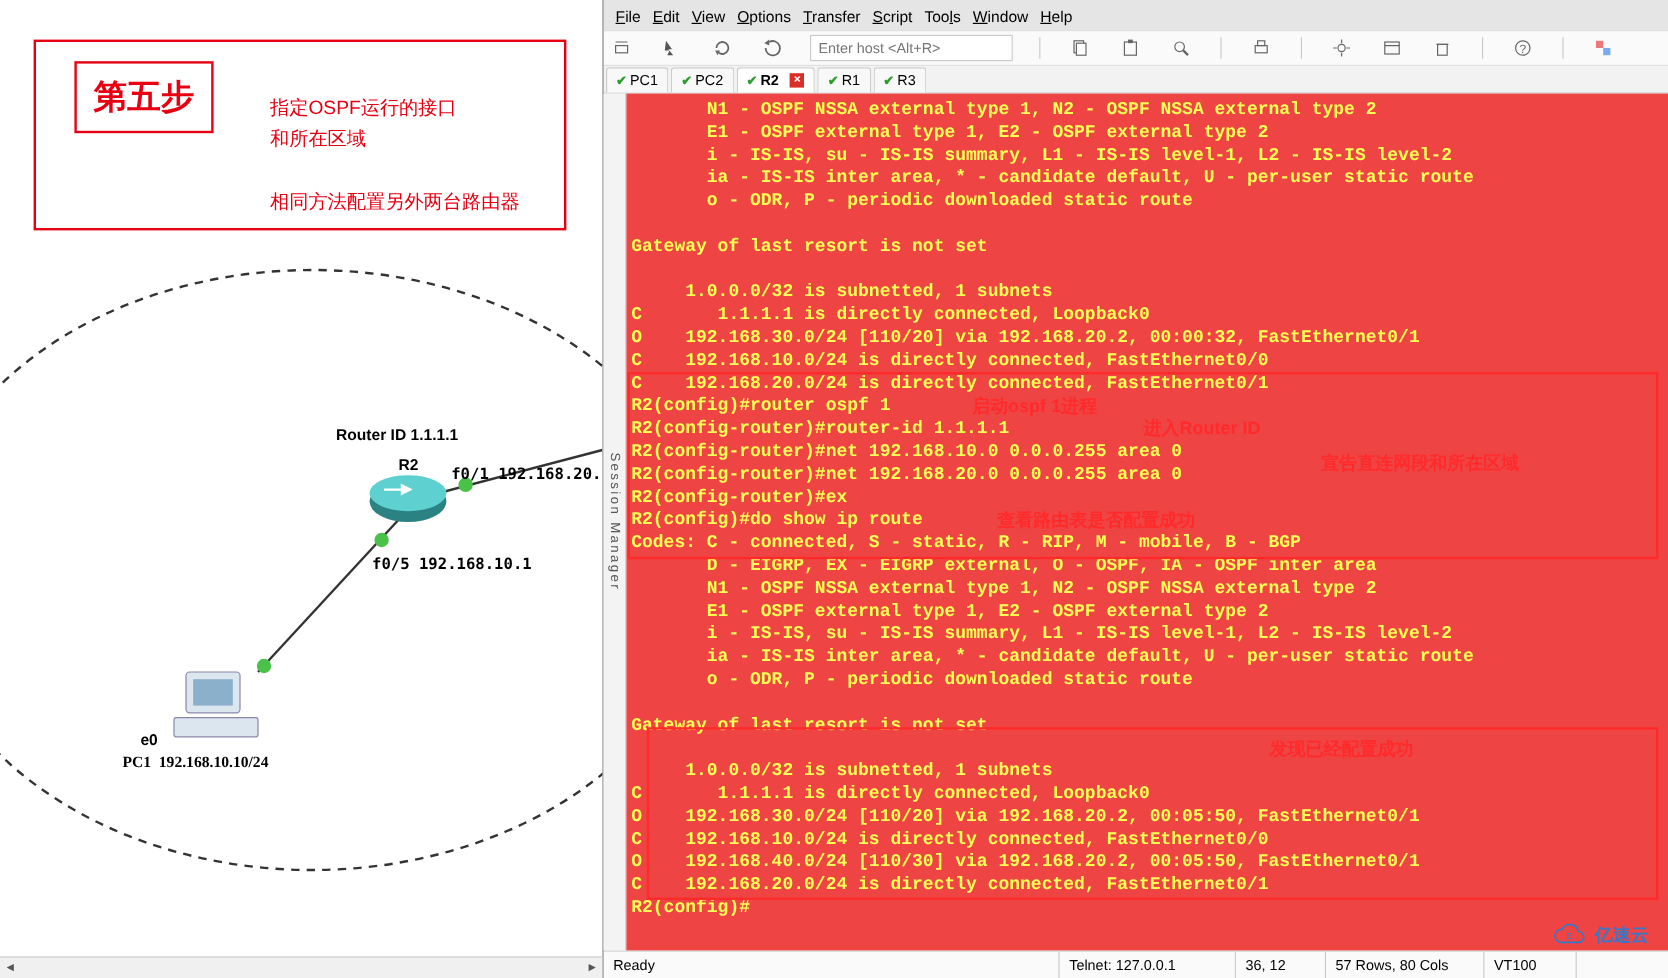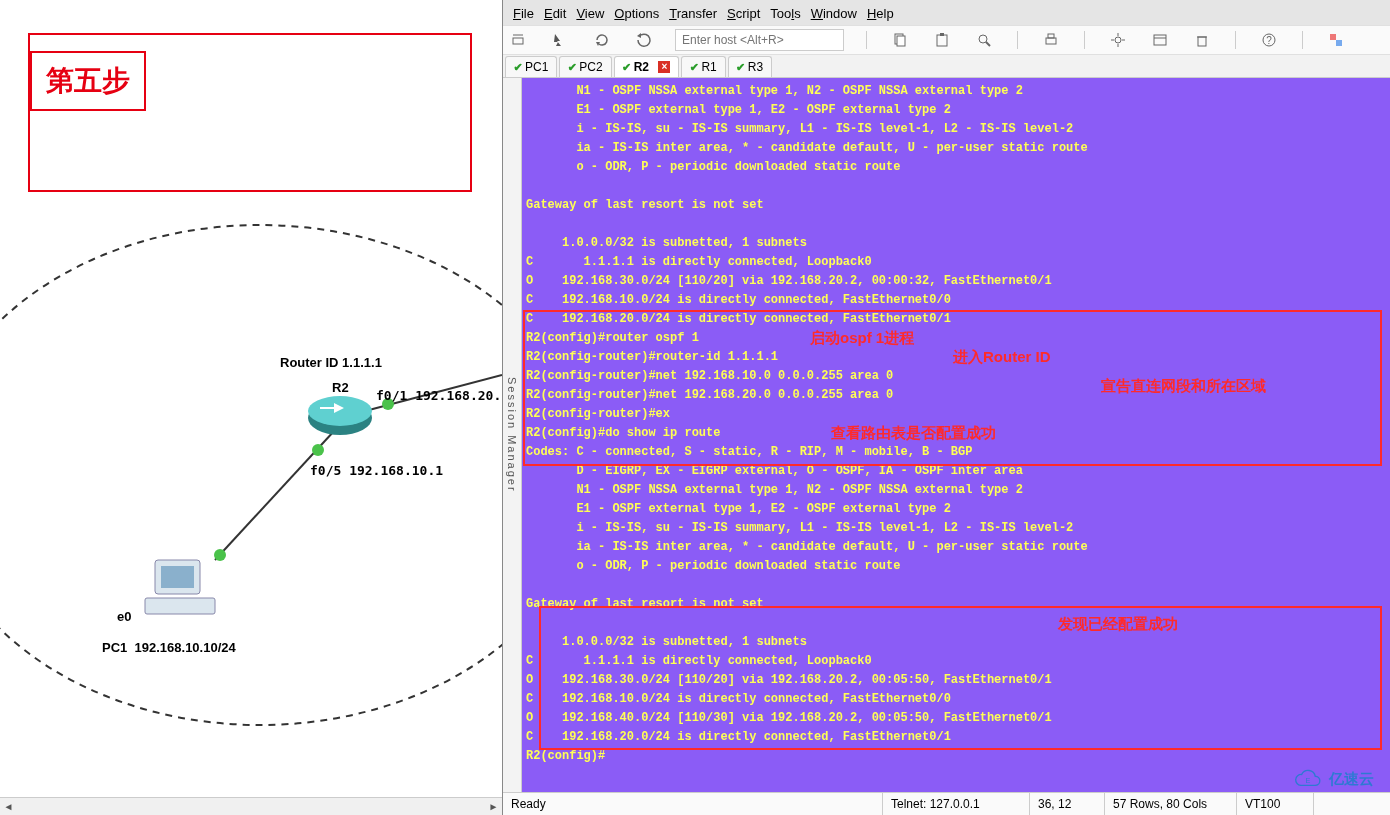--- a/index.html
+++ b/index.html
@@ -1,20 +1,20 @@
 <!DOCTYPE html>
 <html><head>
 <meta charset="utf-8">
 <style>
   html,body{margin:0;padding:0;font-family:"Segoe UI","Microsoft YaHei",Arial,sans-serif;font-size:13px;background:#fff;color:#000}
   .container{display:flex;width:1390px;height:815px}
   
   .left{width:502px;height:100%;position:relative;border-right:1px solid #888;overflow:hidden}
   .step-box{position:absolute;left:28px;top:33px;width:440px;height:155px;border:2px solid #e60012}
-  .step-title{display:inline-block;border:2px solid #e60012;color:#e60012;padding:9px 14px;font-size:28px;font-weight:600;margin:16px 0 0 0}
+  .step-title{display:inline-block;border:2px solid #e60012;color:#e60012;padding:9px 14px;font-size:28px;font-weight:600;margin:16px 0 0 32px}
   .step-desc{position:absolute;left:195px;top:43px;font-size:16px;color:#e60012;line-height:26px;white-space:pre}
   .topo{position:absolute;left:0;top:0;width:502px;height:815px}
   .scrollbar-h{position:absolute;left:0;bottom:0;right:0;height:17px;background:#f0f0f0;border-top:1px solid #ccc;display:flex;align-items:center}
   .sb-arrow{width:17px;height:17px;display:flex;align-items:center;justify-content:center;color:#555;font-size:10px}
   .sb-track{flex:1}
   
   .right{flex:1;display:flex;flex-direction:column;height:100%}
   .menubar{display:flex;gap:2px;padding:4px 6px 2px;background:#e5e5e5;font-size:13px}
   .menu-item{padding:2px 4px;cursor:pointer}
   .menu-item u{text-decoration:underline}
@@ -26,21 +26,21 @@
   .tabbar{display:flex;align-items:center;background:#f2f2f2;border-bottom:1px solid #ccc;padding:1px 2px 0}
   .tab{display:flex;align-items:center;gap:3px;padding:3px 8px;border:1px solid #ccc;border-bottom:none;margin-right:2px;border-radius:3px 3px 0 0;background:#f8f8f8;font-size:12px;cursor:pointer}
   .tab.active{background:#fff}
   .tab .dot{width:8px;height:8px;display:flex;align-items:center;justify-content:center;font-size:11px;font-weight:bold}
   .dot.green{color:#2a9d2a}
   .dot.red{width:12px;height:12px;background:#d93025;color:#fff;font-size:10px;line-height:12px;text-align:center}
   
   .sess-mgr{position:absolute;left:0;top:0;bottom:0;width:18px;background:#f3f3f3;border-right:1px solid #ccc;display:flex;flex-direction:column;align-items:center;justify-content:center}
   .sess-mgr span{writing-mode:vertical-rl;font-size:11px;color:#555;letter-spacing:2px}
   .term-wrap{flex:1;position:relative}
-  .terminal{position:absolute;left:19px;right:0;top:0;bottom:0;background:#8b5cf6;color:#ffff55;font-family:"Courier New",monospace;font-size:12px;font-weight:bold;padding:4px 4px;white-space:pre;line-height:19px;overflow:hidden}
+  .terminal{position:absolute;left:19px;right:0;top:0;bottom:0;background:#ef4444;color:#ffff55;font-family:"Courier New",monospace;font-size:15px;font-weight:bold;padding:4px 4px;white-space:pre;line-height:19px;overflow:hidden}
   .red-overlay{position:absolute;border:2px solid #ff2a2a}
   .red-ann{position:absolute;color:#ff2a2a;font-size:15px;font-family:Liberation Sans, sans-serif;font-weight:bold}
   
   .statusbar{display:flex;align-items:flex-end;height:22px;border-top:1px solid #ccc;font-size:12px;background:#fafafa}
   .statusbar .cell{padding:0 8px;border-right:1px solid #ccc;height:100%;display:flex;align-items:center}
   .statusbar .cell:first-child{flex:1;border-right:1px solid #ccc}
   .watermark{position:absolute;right:16px;bottom:26px;display:flex;align-items:center;gap:6px;opacity:.95}
   .watermark .cloud{width:30px;height:20px}
   .watermark .txt{color:#2a7bd1;font-size:15px;font-weight:600}
 </style>
@@ -68,28 +68,32 @@
 
       <g>
         <rect x="155" y="560" width="45" height="34" rx="3" fill="#dbe6ee" stroke="#88a"></rect>
         <rect x="161" y="566" width="33" height="22" fill="#8ab0cc"></rect>
         <rect x="145" y="598" width="70" height="16" rx="2" fill="#dbe6ee" stroke="#88a"></rect>
       </g>
     </svg>
 
     <div class="step-box">
       <span class="step-title">第五步</span>
+      <div class="step-desc">指定OSPF运行的接口
+和所在区域
+
+相同方法配置另外两台路由器</div>
     </div>
 
     <div style="position:absolute;left:280px;top:355px;font-weight:bold">Router ID 1.1.1.1</div>
     <div style="position:absolute;left:332px;top:380px;font-weight:bold">R2</div>
     <div style="position:absolute;left:376px;top:388px;font-weight:bold;font-family:monospace">f0/1 192.168.20.</div>
     <div style="position:absolute;left:310px;top:463px;font-weight:bold;font-family:monospace">f0/5  192.168.10.1</div>
     <div style="position:absolute;left:117px;top:609px;font-weight:bold">e0</div>
-    <div style="position:absolute;left:102px;top:640px;font-weight:bold;font-family:Liberation Sans, sans-serif"><span>PC1</span>&nbsp;&nbsp;<span>192.168.10.10/24</span></div>
+    <div style="position:absolute;left:102px;top:627px;font-weight:bold;font-family:Liberation Serif, serif"><span>PC1</span>&nbsp;&nbsp;<span>192.168.10.10/24</span></div>
 
     <div class="scrollbar-h">
       <span class="sb-arrow">◄</span>
       <span class="sb-track"></span>
       <span class="sb-arrow">►</span>
     </div>
   </div>
 
   <div class="right">
 

